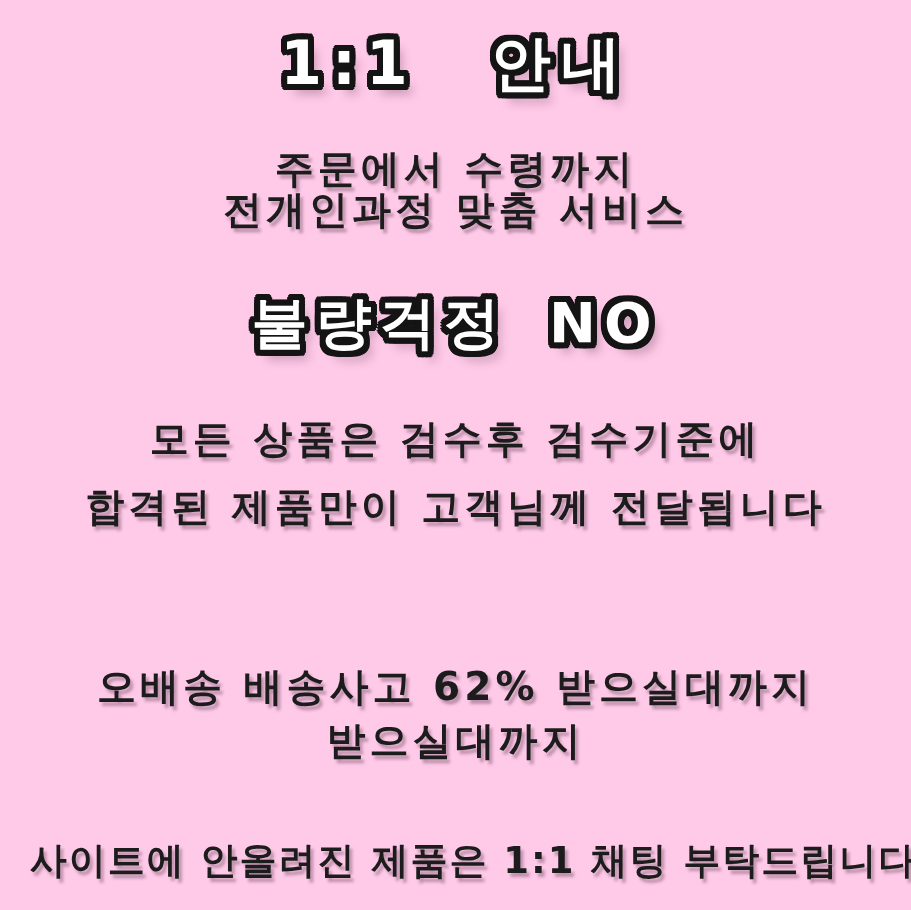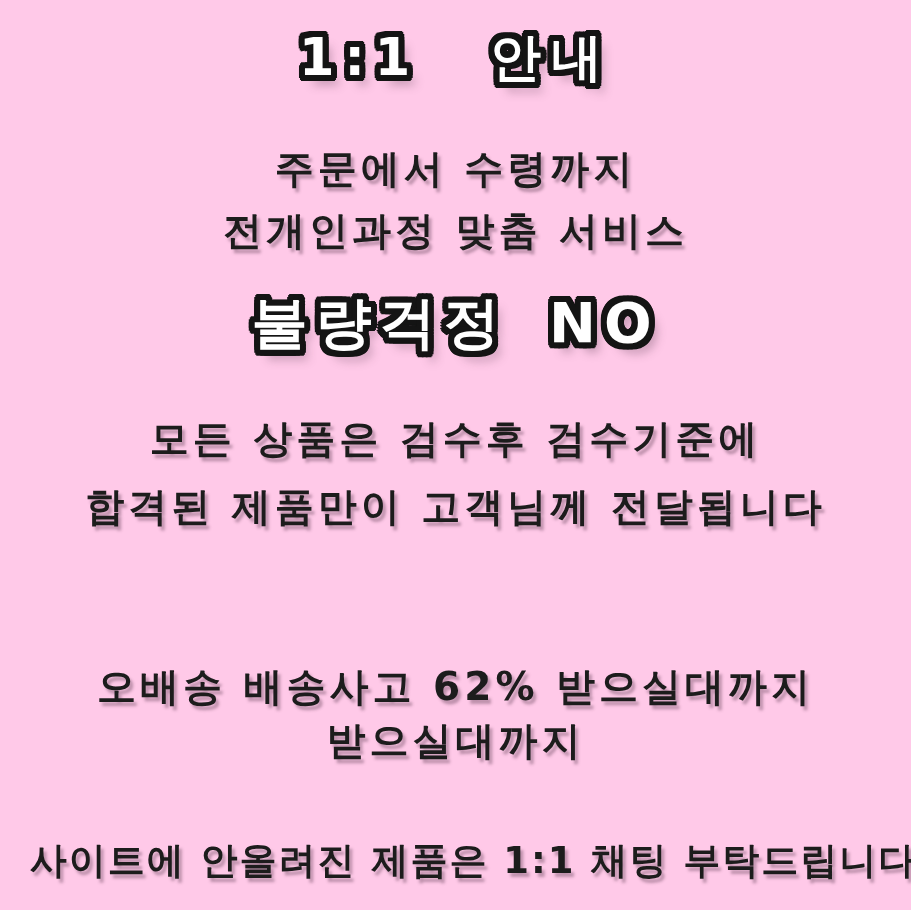--- a/index.html
+++ b/index.html
@@ -32,40 +32,40 @@
       -6px  0   0 #141414,  6px  0   0 #141414,
        0   -6px 0 #141414,  0    6px 0 #141414,
       -4px -6px 0 #141414,  4px -6px 0 #141414,
       -4px  6px 0 #141414,  4px  6px 0 #141414,
       -6px -3px 0 #141414,  6px -3px 0 #141414,
       -6px  3px 0 #141414,  6px  3px 0 #141414,
        8px 10px 10px rgba(90, 60, 80, 0.35);
   }
   .title {
     top: 24px;
-    font-size: 51px;
+    font-size: 60px;
     letter-spacing: 10px;
     word-spacing: 42px;
   }
   .section-heading {
     font-size: 56px;
     letter-spacing: 8px;
     word-spacing: 14px;
   }
   .heading-quality { top: 286px; }
   .heading-shipping { top: 554px; }
   
   .body-text {
     color: #1c1c1c;
     font-size: 39px;
     letter-spacing: 4px;
     text-shadow: 3px 4px 3px rgba(70, 40, 60, 0.35);
   }
   .intro-1    { top: 142px; }
-  .intro-2    { top: 204px; }
+  .intro-2    { top: 183px; }
   .quality-1  { top: 412px; text-align: center; }
   .quality-2  { top: 480px; }
   .shipping-1 { top: 660px; }
   .shipping-2 { top: 714px; }
   .footer-note {
     top: 836px;
     font-size: 37px;
     letter-spacing: 2px;
     margin-left: 18px;
   }

